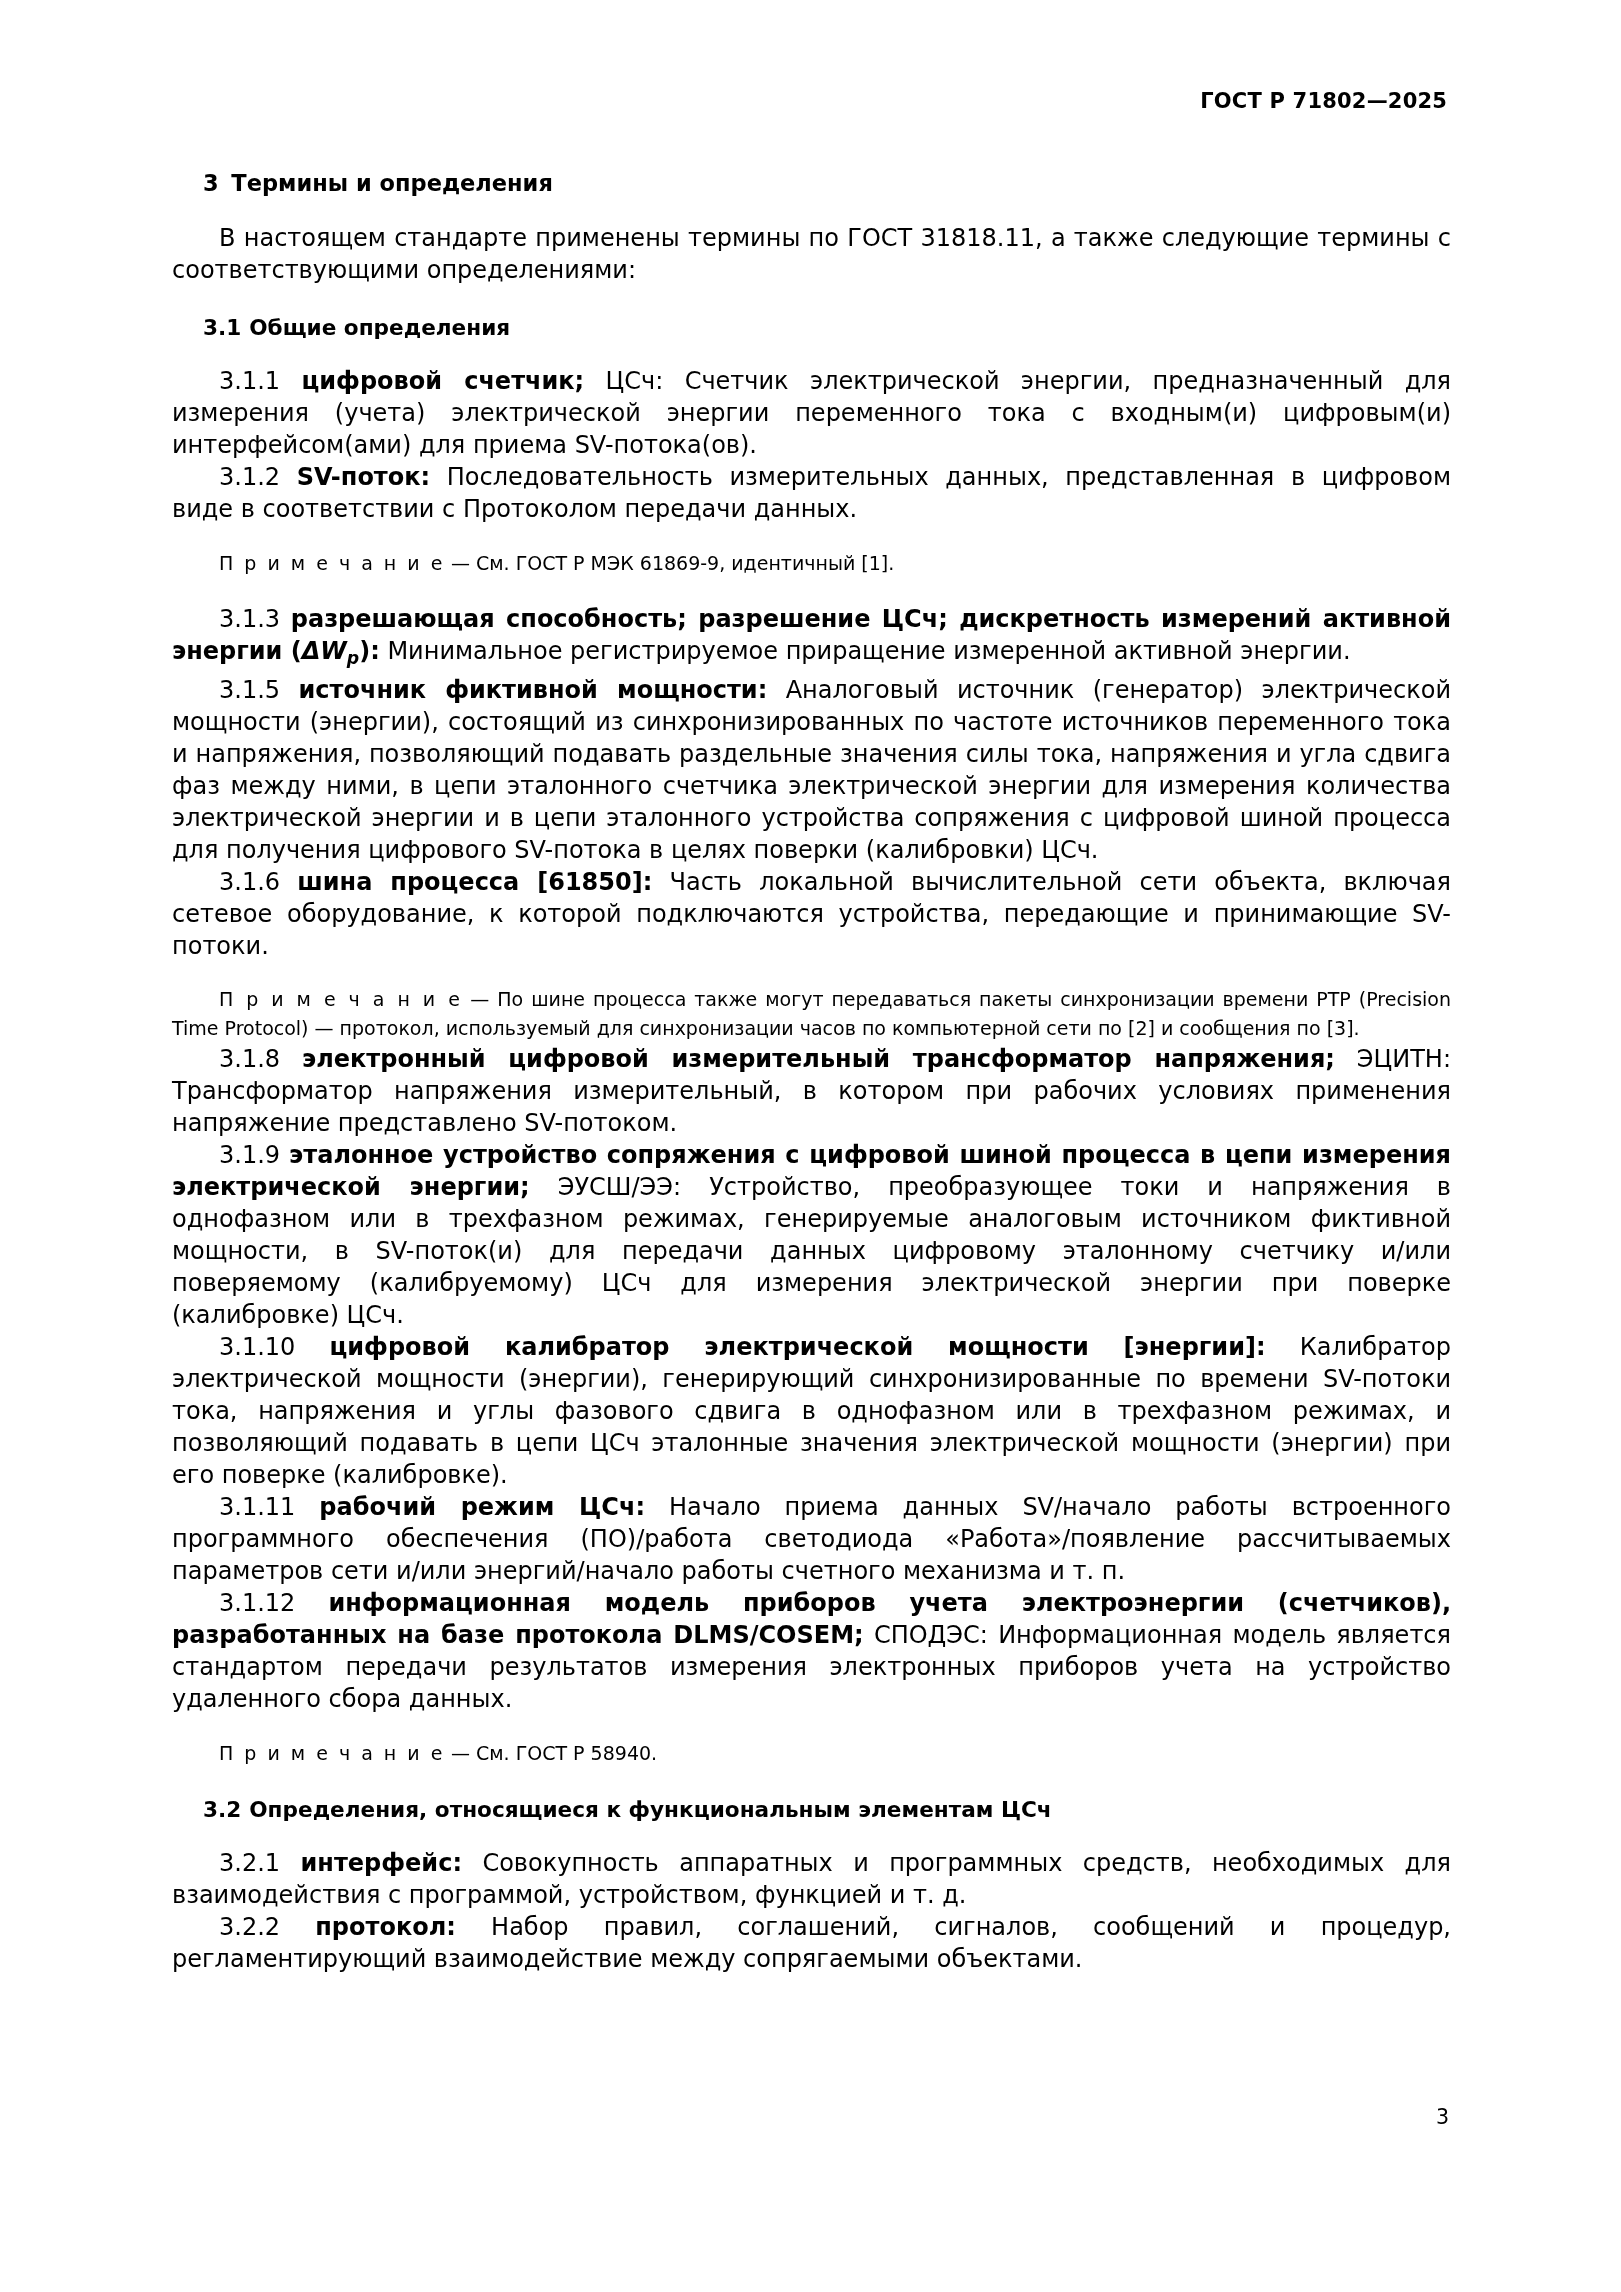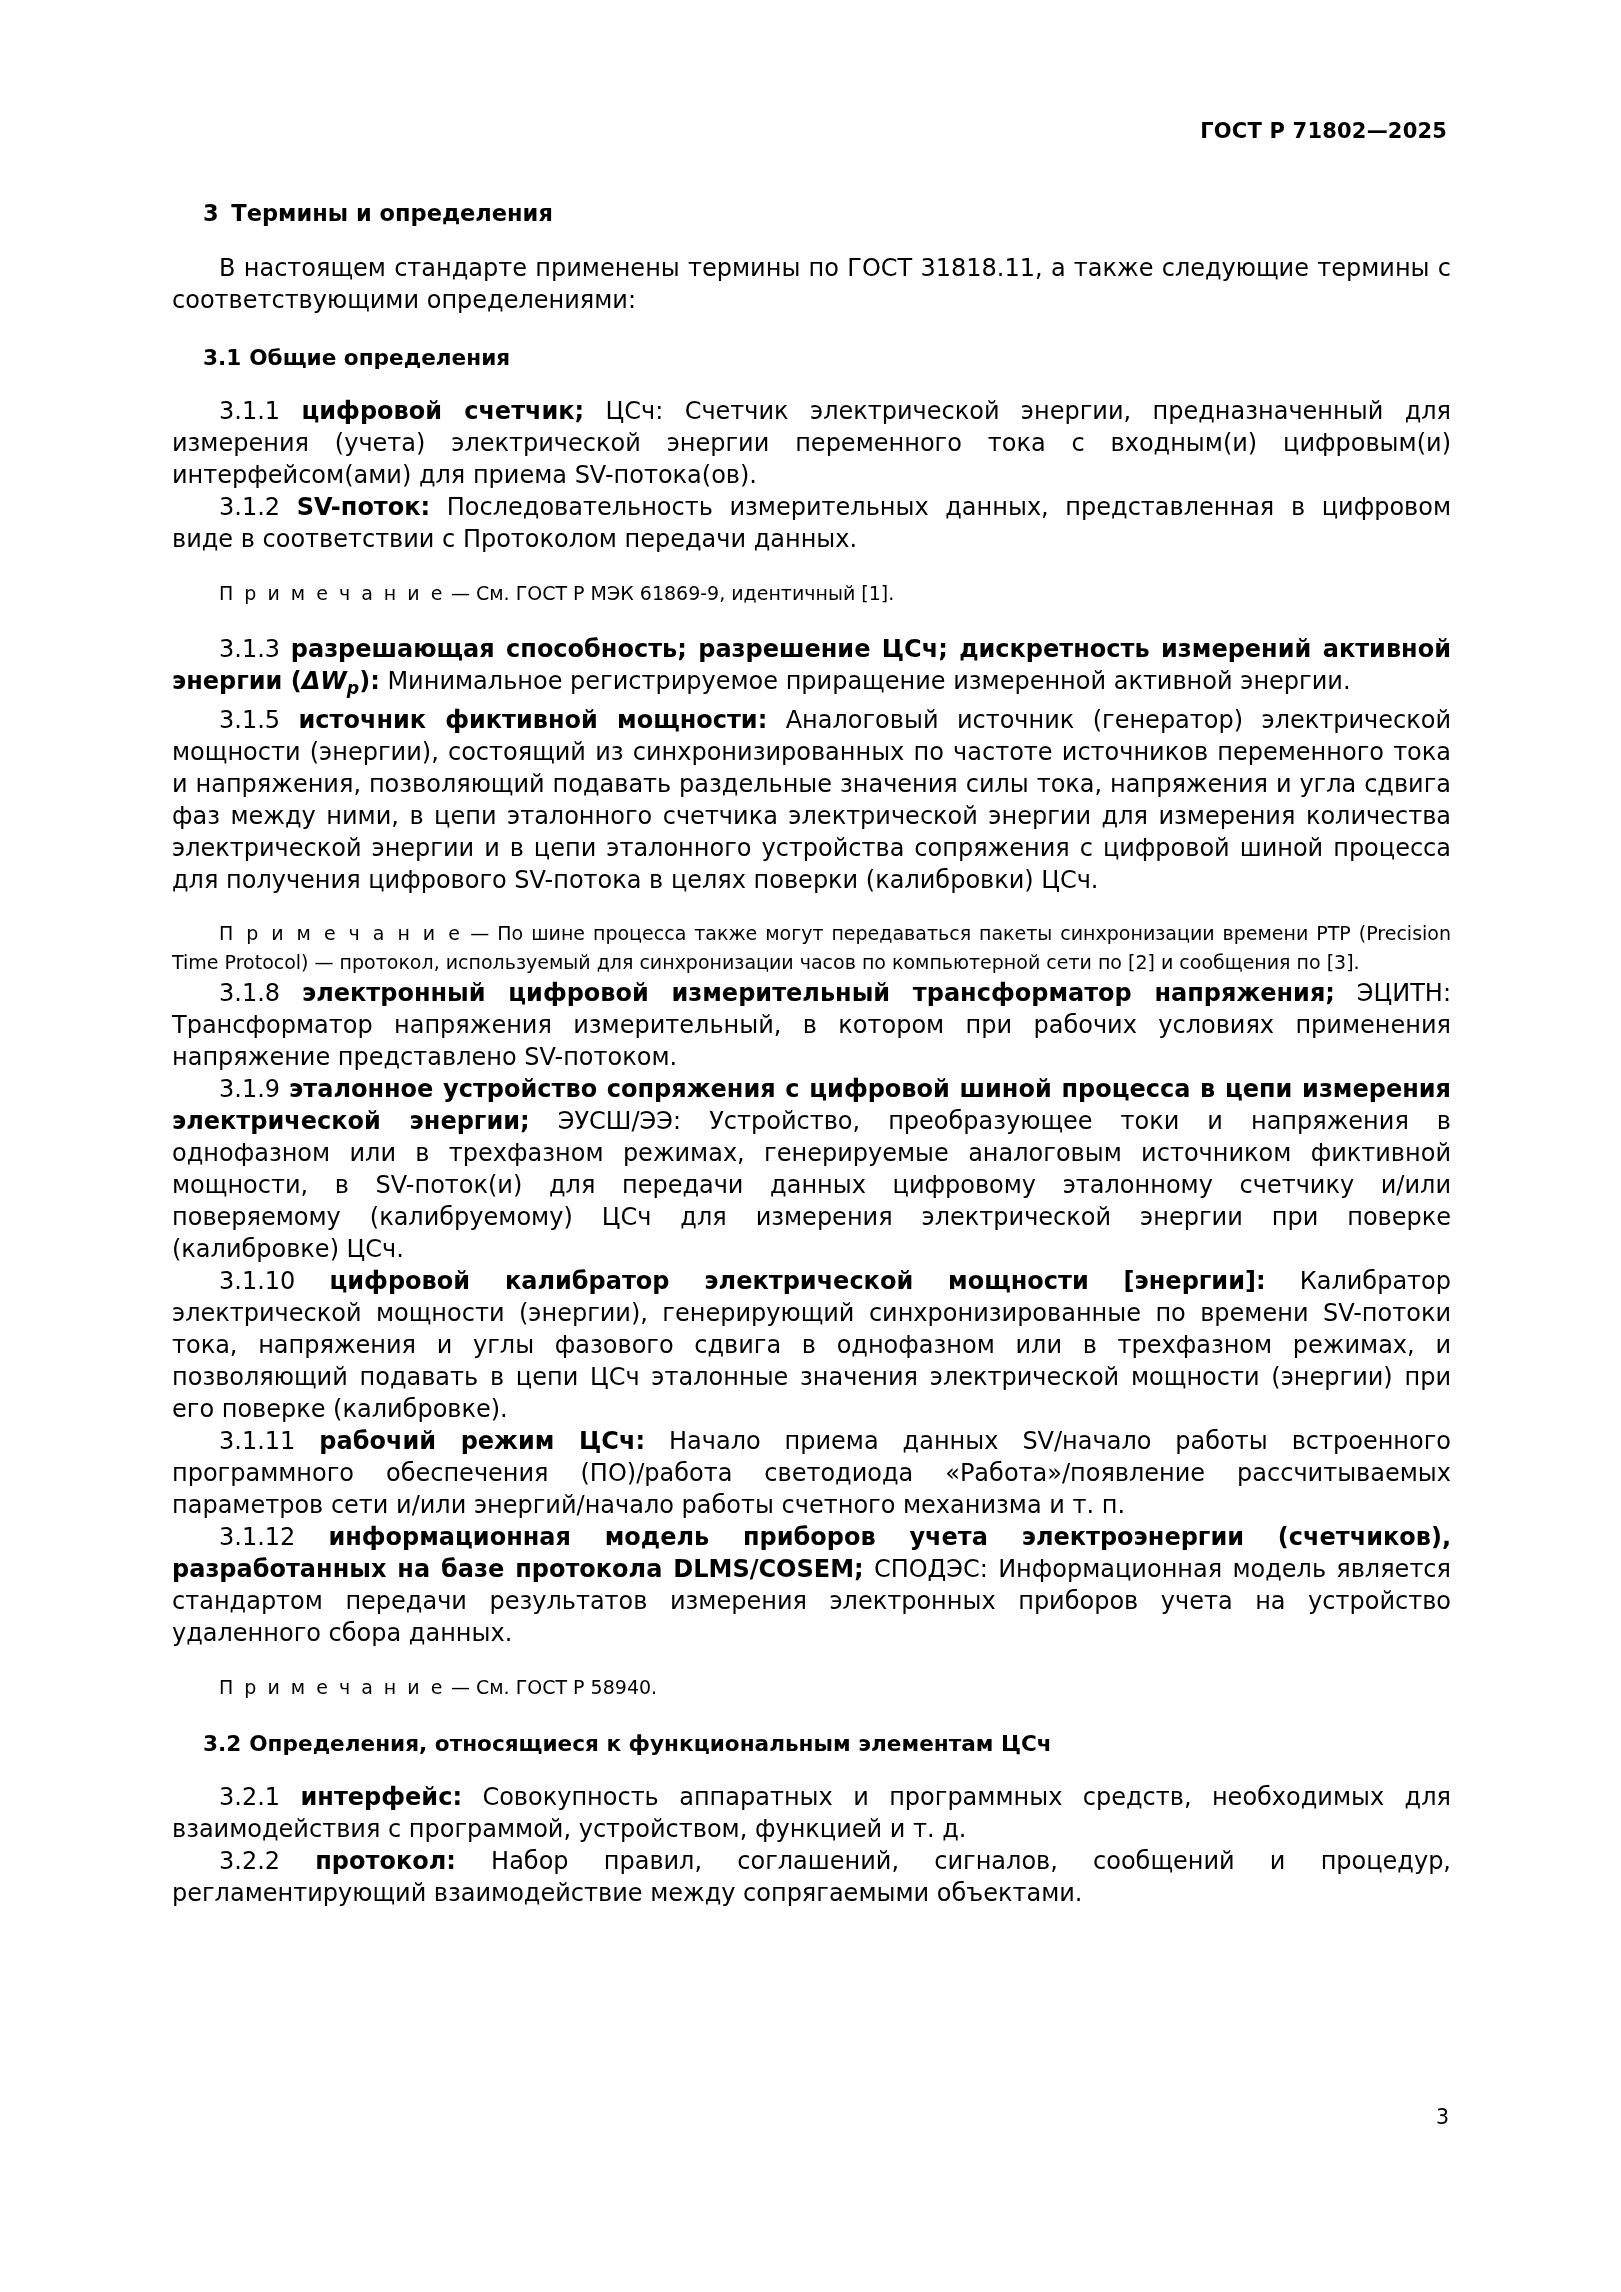--- a/index.html
+++ b/index.html
@@ -23,21 +23,21 @@
     position: absolute;
     left: 172px;
     top: 0;
     width: 1279px;
   }
   .header {
     text-align: right;
     font-size: 21px;
     font-weight: bold;
     letter-spacing: 0.2px;
-    padding-top: 119px;
+    padding-top: 89px;
     padding-right: 3.9px;
   }
   .section-title {
     font-size: 22.5px;
     font-weight: bold;
     margin-top: 57px;
     margin-left: 31px;
   }
   .section-title .num {
     margin-right: 12.7px;
@@ -115,20 +115,21 @@
 
     <p class="body tight"><span>3.1.2</span> <b>SV-поток:</b><span> Последовательность измерительных данных, представленная в цифровом виде в соответствии с Протоколом передачи данных.</span></p>
 
     <p class="note"><span class="note-lead">П р и м е ч а н и е</span><span> — См. ГОСТ Р МЭК 61869-9, идентичный [1].</span></p>
 
     <p class="body spaced"><span>3.1.3</span> <b>разрешающая способность; разрешение ЦСч; дискретность измерений активной энергии (</b><span class="ital-sym">ΔW</span><span class="sub">p</span><b>):</b><span> Минимальное регистрируемое приращение измеренной активной энергии.</span></p>
 
 
     <p class="body tight"><span>3.1.5</span> <b>источник фиктивной мощности:</b><span> Аналоговый источник (генератор) электрической мощности (энергии), состоящий из синхронизированных по частоте источников переменного тока и напряжения, позволяющий подавать раздельные значения силы тока, напряжения и угла сдвига фаз между ними, в цепи эталонного счетчика электрической энергии для измерения количества электрической энергии и в цепи эталонного устройства сопряжения с цифровой шиной процесса для получения цифрового SV-потока в целях поверки (калибровки) ЦСч.</span></p>
 
+    <p class="body tight"><span>3.1.6</span> <b>шина процесса [61850]:</b><span> Часть локальной вычислительной сети объекта, включая сетевое оборудование, к которой подключаются устройства, передающие и принимающие SV-потоки.</span></p>
 
     <p class="note"><span class="note-lead">П р и м е ч а н и е</span><span> — По шине процесса также могут передаваться пакеты синхронизации времени PTP (Precision Time Protocol) — протокол, используемый для синхронизации часов по компьютерной сети по [2] и сообщения по [3].</span></p>
 
 
     <p class="body tight"><span>3.1.8</span> <b>электронный цифровой измерительный трансформатор напряжения;</b><span> ЭЦИТН: Трансформатор напряжения измерительный, в котором при рабочих условиях применения напряжение представлено SV-потоком.</span></p>
 
     <p class="body tight"><span>3.1.9</span> <b>эталонное устройство сопряжения с цифровой шиной процесса в цепи измерения электрической энергии;</b><span> ЭУСШ/ЭЭ: Устройство, преобразующее токи и напряжения в однофазном или в трехфазном режимах, генерируемые аналоговым источником фиктивной мощности, в SV-поток(и) для передачи данных цифровому эталонному счетчику и/или поверяемому (калибруемому) ЦСч для измерения электрической энергии при поверке (калибровке) ЦСч.</span></p>
 
     <p class="body tight"><span>3.1.10</span> <b>цифровой калибратор электрической мощности [энергии]:</b><span> Калибратор электрической мощности (энергии), генерирующий синхронизированные по времени SV-потоки тока, напряжения и углы фазового сдвига в однофазном или в трехфазном режимах, и позволяющий подавать в цепи ЦСч эталонные значения электрической мощности (энергии) при его поверке (калибровке).</span></p>
 

